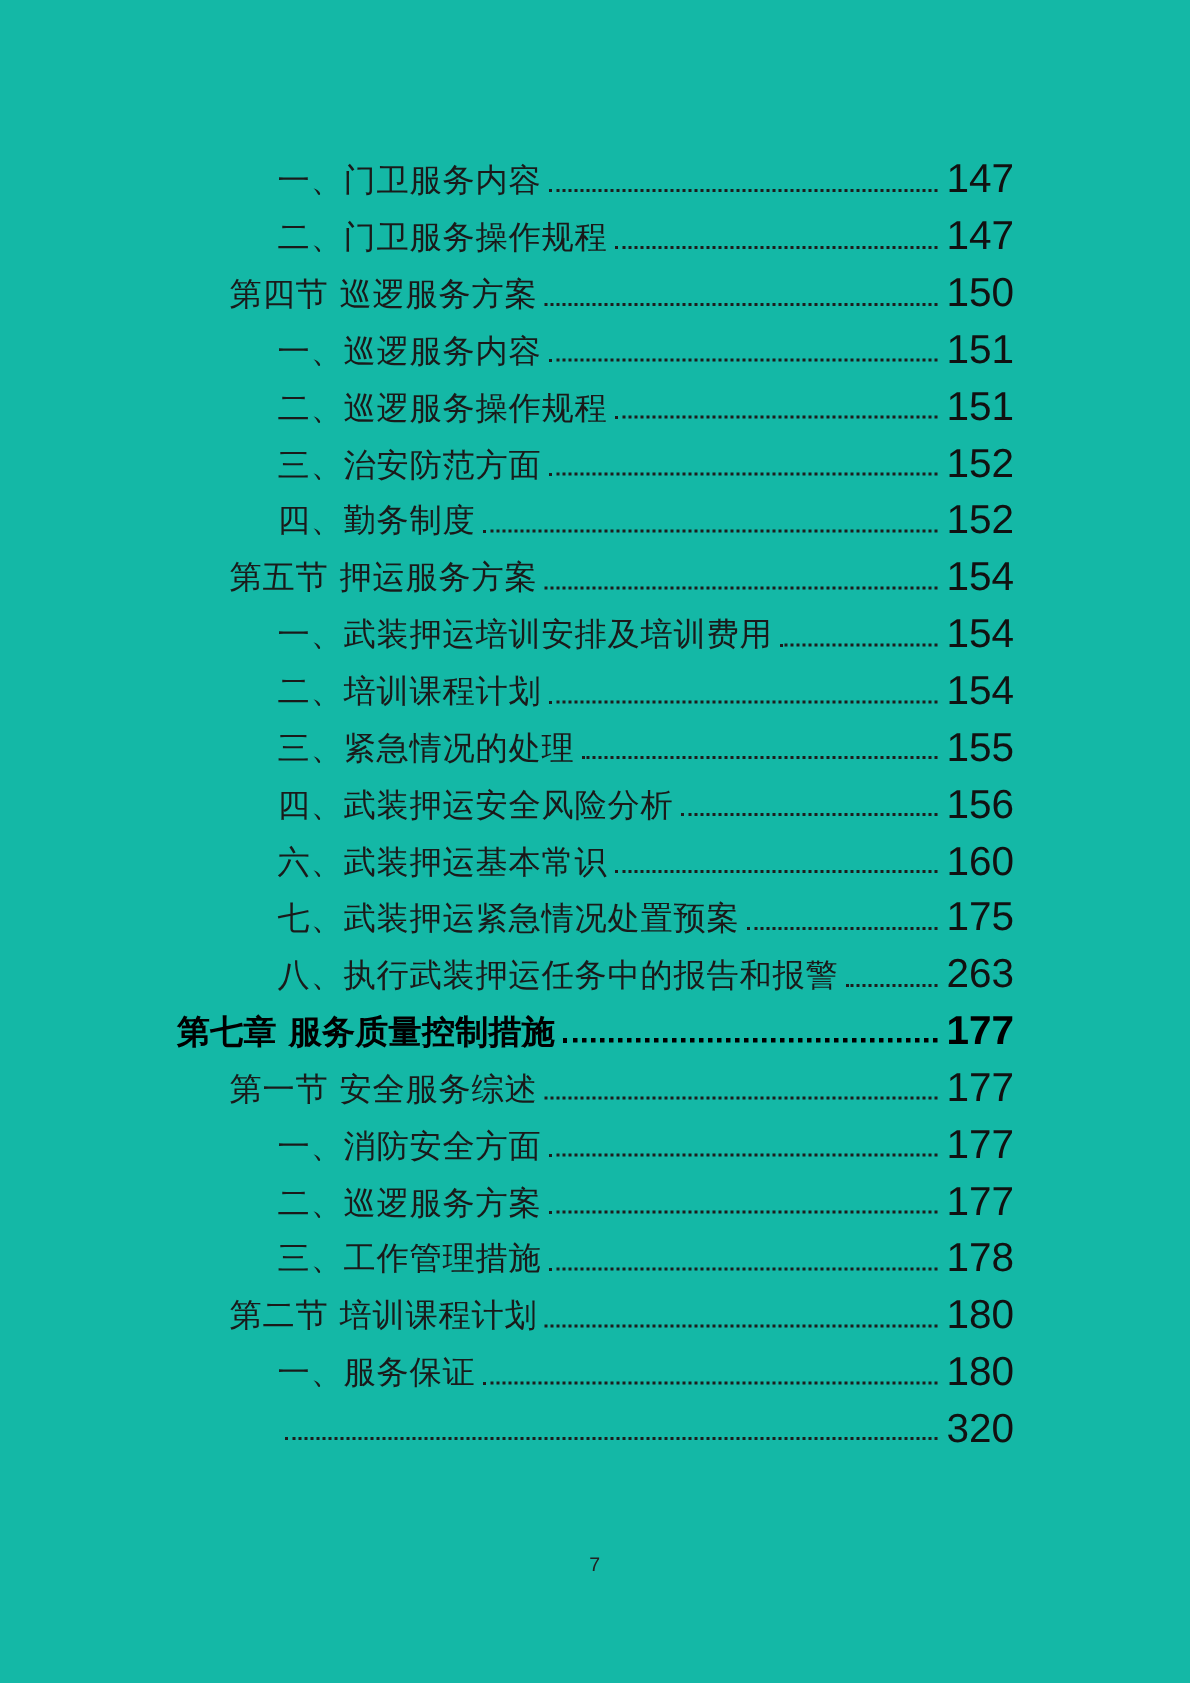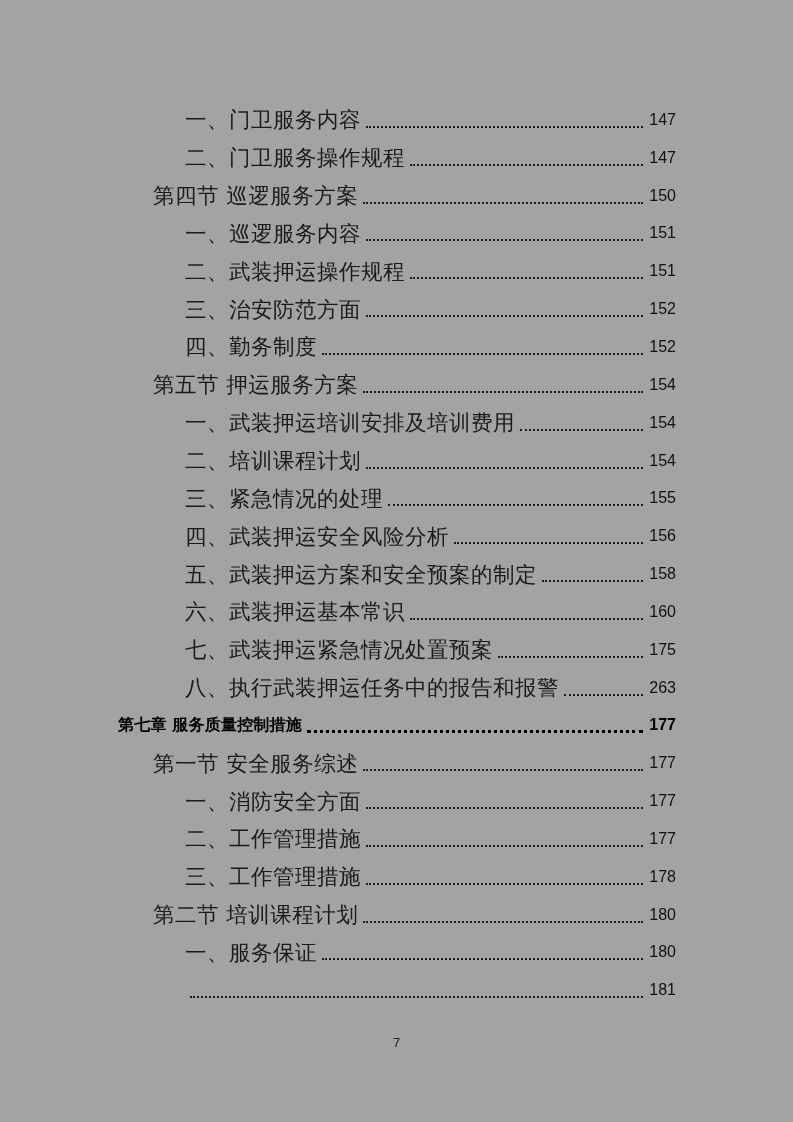--- a/index.html
+++ b/index.html
@@ -7,21 +7,21 @@
   body {
     width: 793px;
     height: 1122px;
     position: relative;
     overflow: hidden;
     font-family: "DejaVu Serif", serif;
   }
   .doc-page {
     position: absolute;
     inset: 0;
-    background: #a3a3a3;
+    background: #14b8a6;
     text-decoration: underline;
   }
   .toc {
     position: absolute;
     left: 118px;
     top: 101px;
     width: 558px; 
   }
   .toc-row {
     display: flex;
@@ -39,28 +39,28 @@
     flex: 1 1 auto;
     min-width: 8px;
     border-bottom: 2px dotted #1d1d1d;
     position: relative;
     top: 7px;
     margin: 0 6px 0 5px;
   }
   .toc-page {
     flex: 0 0 auto;
     font-family: "Liberation Sans", sans-serif;
-    font-size: 16px;
+    font-size: 27px;
     color: #111111;
   }
   .level-section { padding-left: 35px; }
   .level-item    { padding-left: 67px; }
   .level-chapter .toc-label {
     font-weight: bold;
-    font-size: 16px;
+    font-size: 22px;
     letter-spacing: 0.2px;
     color: #000000;
   }
   .level-chapter .toc-page {
     font-weight: bold;
     color: #000000;
   }
   .level-chapter .toc-leader {
     border-bottom: 3px dotted #000000;
     top: 6px;
@@ -100,21 +100,21 @@
       <span class="toc-page">150</span>
     </div>
 
     <div class="toc-row level-item">
       <span class="toc-label">一、巡逻服务内容</span>
       <span class="toc-leader"></span>
       <span class="toc-page">151</span>
     </div>
 
     <div class="toc-row level-item">
-      <span class="toc-label">二、武装押运操作规程</span>
+      <span class="toc-label">二、巡逻服务操作规程</span>
       <span class="toc-leader"></span>
       <span class="toc-page">151</span>
     </div>
 
     <div class="toc-row level-item">
       <span class="toc-label">三、治安防范方面</span>
       <span class="toc-leader"></span>
       <span class="toc-page">152</span>
     </div>
 
@@ -147,25 +147,20 @@
       <span class="toc-leader"></span>
       <span class="toc-page">155</span>
     </div>
 
     <div class="toc-row level-item">
       <span class="toc-label">四、武装押运安全风险分析</span>
       <span class="toc-leader"></span>
       <span class="toc-page">156</span>
     </div>
 
-    <div class="toc-row level-item">
-      <span class="toc-label">五、武装押运方案和安全预案的制定</span>
-      <span class="toc-leader"></span>
-      <span class="toc-page">158</span>
-    </div>
 
     <div class="toc-row level-item">
       <span class="toc-label">六、武装押运基本常识</span>
       <span class="toc-leader"></span>
       <span class="toc-page">160</span>
     </div>
 
     <div class="toc-row level-item">
       <span class="toc-label">七、武装押运紧急情况处置预案</span>
       <span class="toc-leader"></span>
@@ -190,21 +185,21 @@
       <span class="toc-page">177</span>
     </div>
 
     <div class="toc-row level-item">
       <span class="toc-label">一、消防安全方面</span>
       <span class="toc-leader"></span>
       <span class="toc-page">177</span>
     </div>
 
     <div class="toc-row level-item">
-      <span class="toc-label">二、工作管理措施</span>
+      <span class="toc-label">二、巡逻服务方案</span>
       <span class="toc-leader"></span>
       <span class="toc-page">177</span>
     </div>
 
     <div class="toc-row level-item">
       <span class="toc-label">三、工作管理措施</span>
       <span class="toc-leader"></span>
       <span class="toc-page">178</span>
     </div>
 
@@ -215,19 +210,19 @@
     </div>
 
     <div class="toc-row level-item">
       <span class="toc-label">一、服务保证</span>
       <span class="toc-leader"></span>
       <span class="toc-page">180</span>
     </div>
 
     <div class="toc-row level-item">
       <span class="toc-leader"></span>
-      <span class="toc-page">181</span>
+      <span class="toc-page">320</span>
     </div>
   </div>
 
   <div class="page-number">7</div>
 
 </div>
 
 </body></html>

